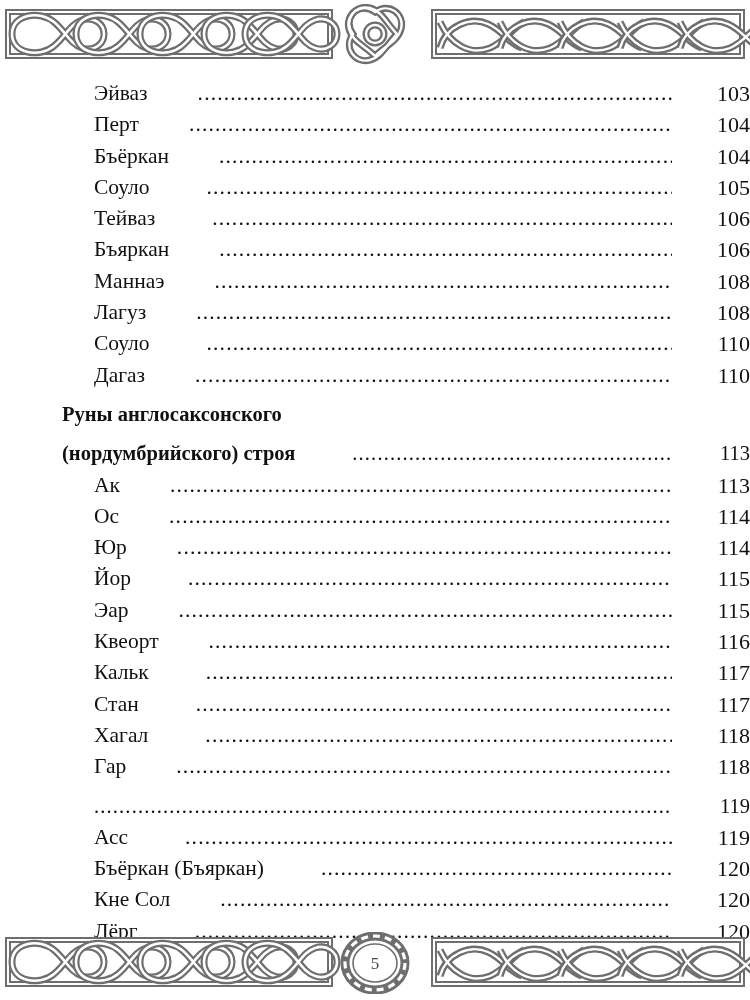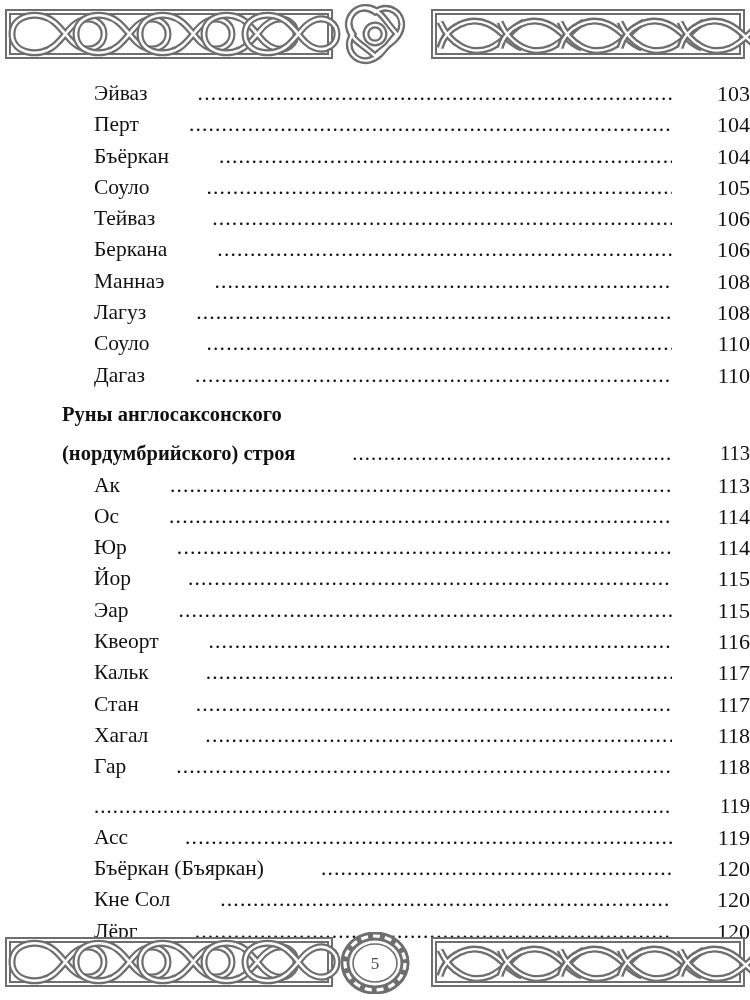--- a/index.html
+++ b/index.html
@@ -205,21 +205,21 @@
       <span class="toc-leader"></span>
       <span class="toc-page">105</span>
     </div>
     <div class="toc-row level-1 spaced">
       <span class="toc-label">Тейваз</span>
       <span class="toc-gap"></span>
       <span class="toc-leader"></span>
       <span class="toc-page">106</span>
     </div>
     <div class="toc-row level-1">
-      <span class="toc-label">Беркана</span>
+      <span class="toc-label">Бъяркан</span>
       <span class="toc-gap"></span>
       <span class="toc-leader"></span>
       <span class="toc-page">106</span>
     </div>
     <div class="toc-row level-1">
       <span class="toc-label">Маннаэ</span>
       <span class="toc-gap"></span>
       <span class="toc-leader"></span>
       <span class="toc-page">108</span>
     </div>

